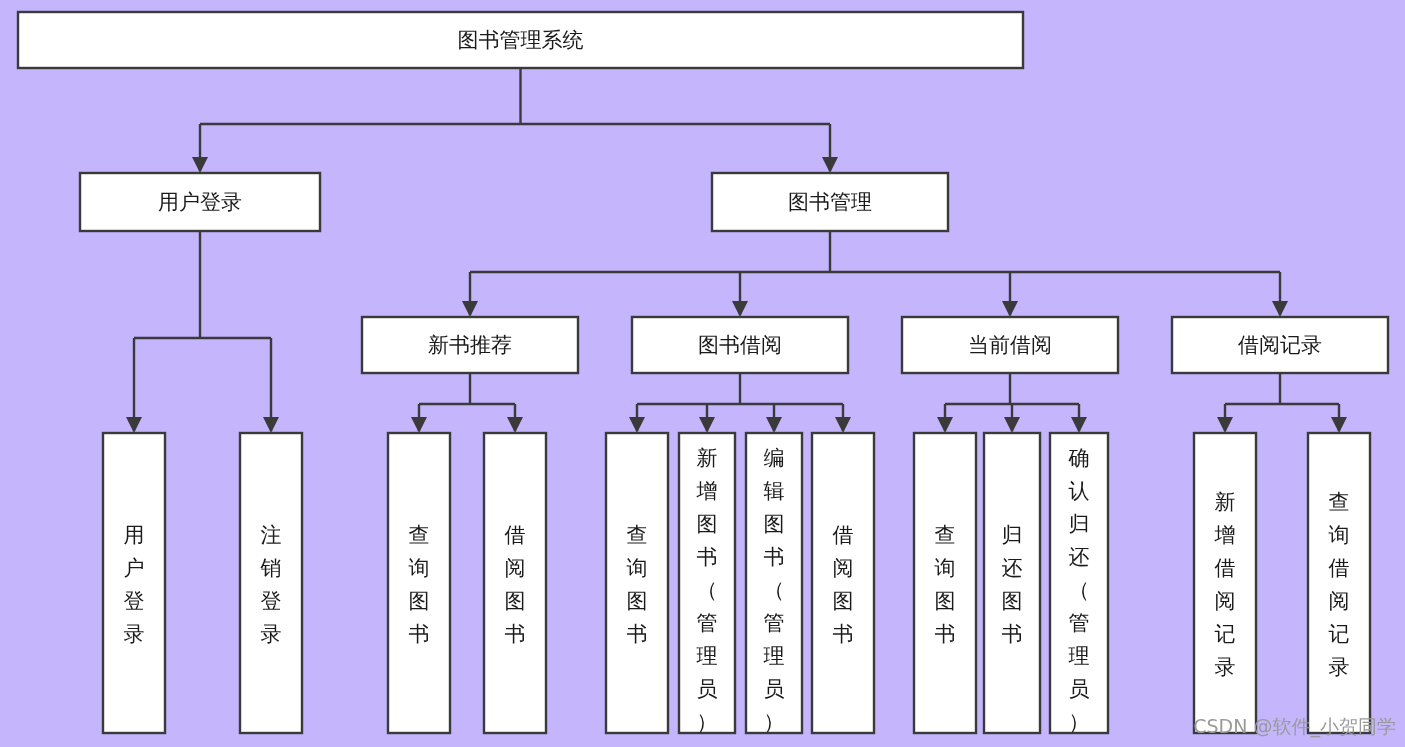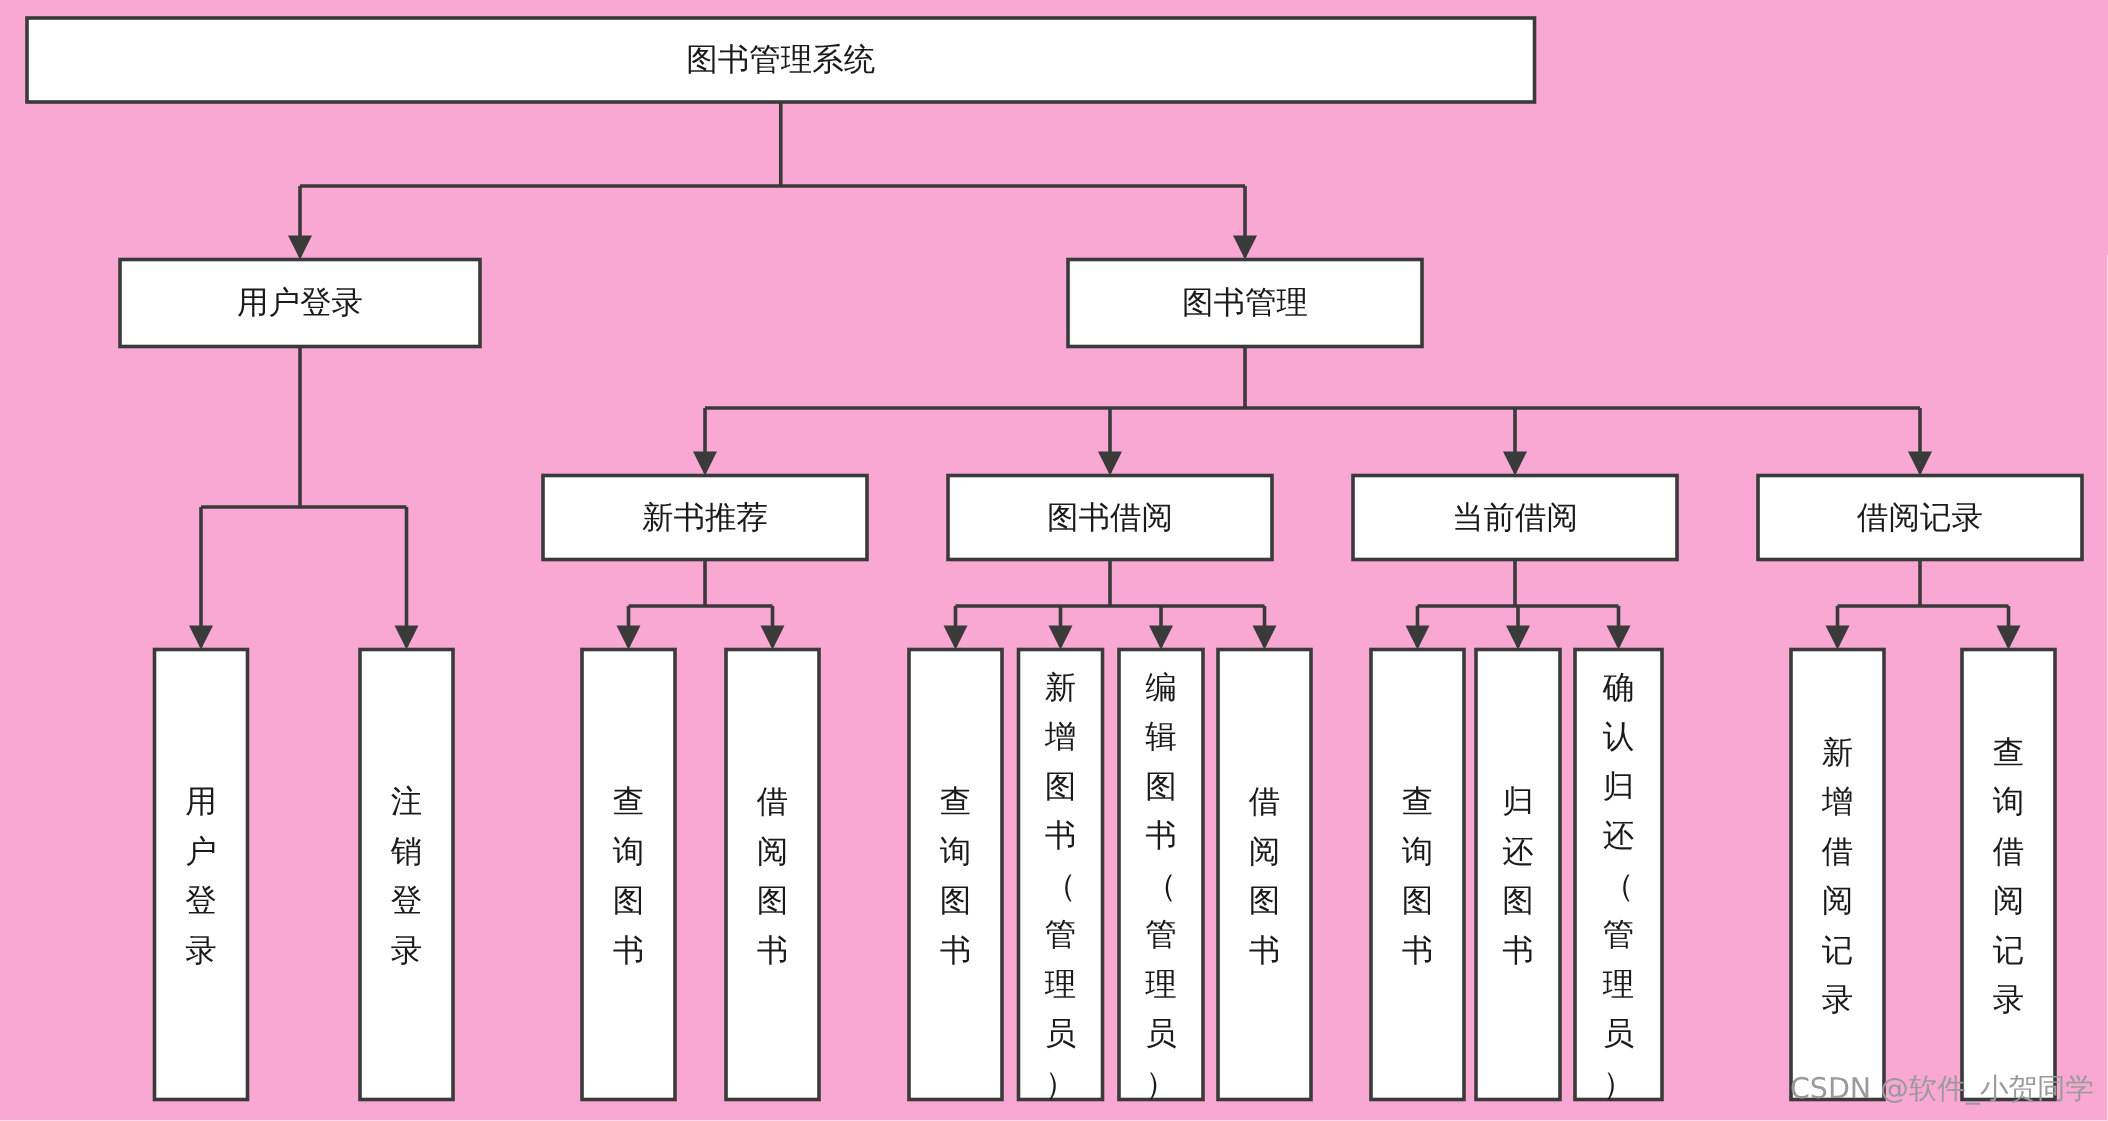--- a/index.html
+++ b/index.html
@@ -11,21 +11,21 @@
   body {
     width: 1405px;
     height: 747px;
     overflow: hidden;
     font-family: "DejaVu Sans", "Liberation Sans", sans-serif;
   }
   #diagram-root {
     position: relative;
     width: 1405px;
     height: 747px;
-    background: #f9a8d4;
+    background: #c4b5fd;
   }
   svg.diagram-canvas {
     position: absolute;
     top: 0;
     left: 0;
     width: 1405px;
     height: 747px;
     display: block;
   }
   .node-box {

